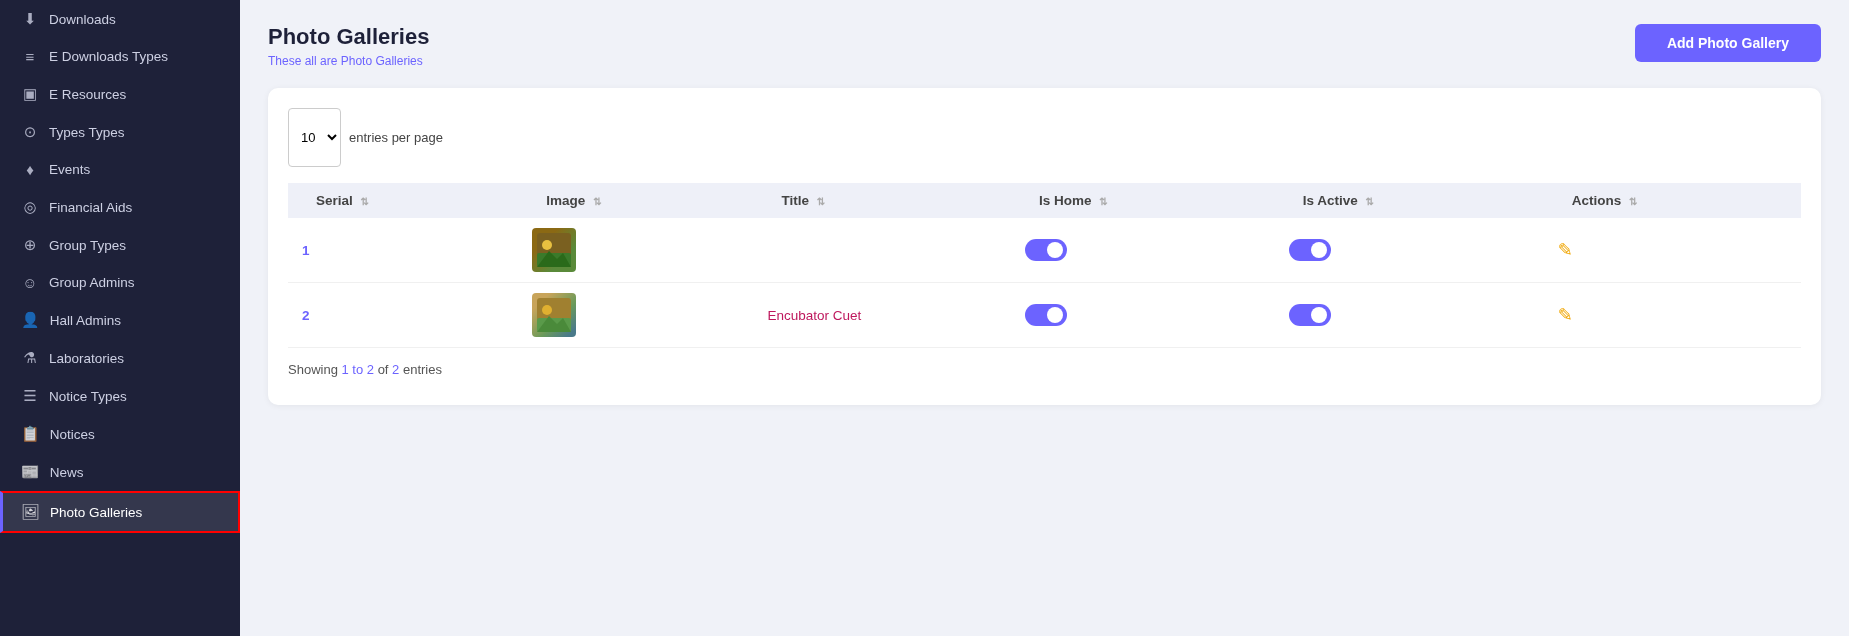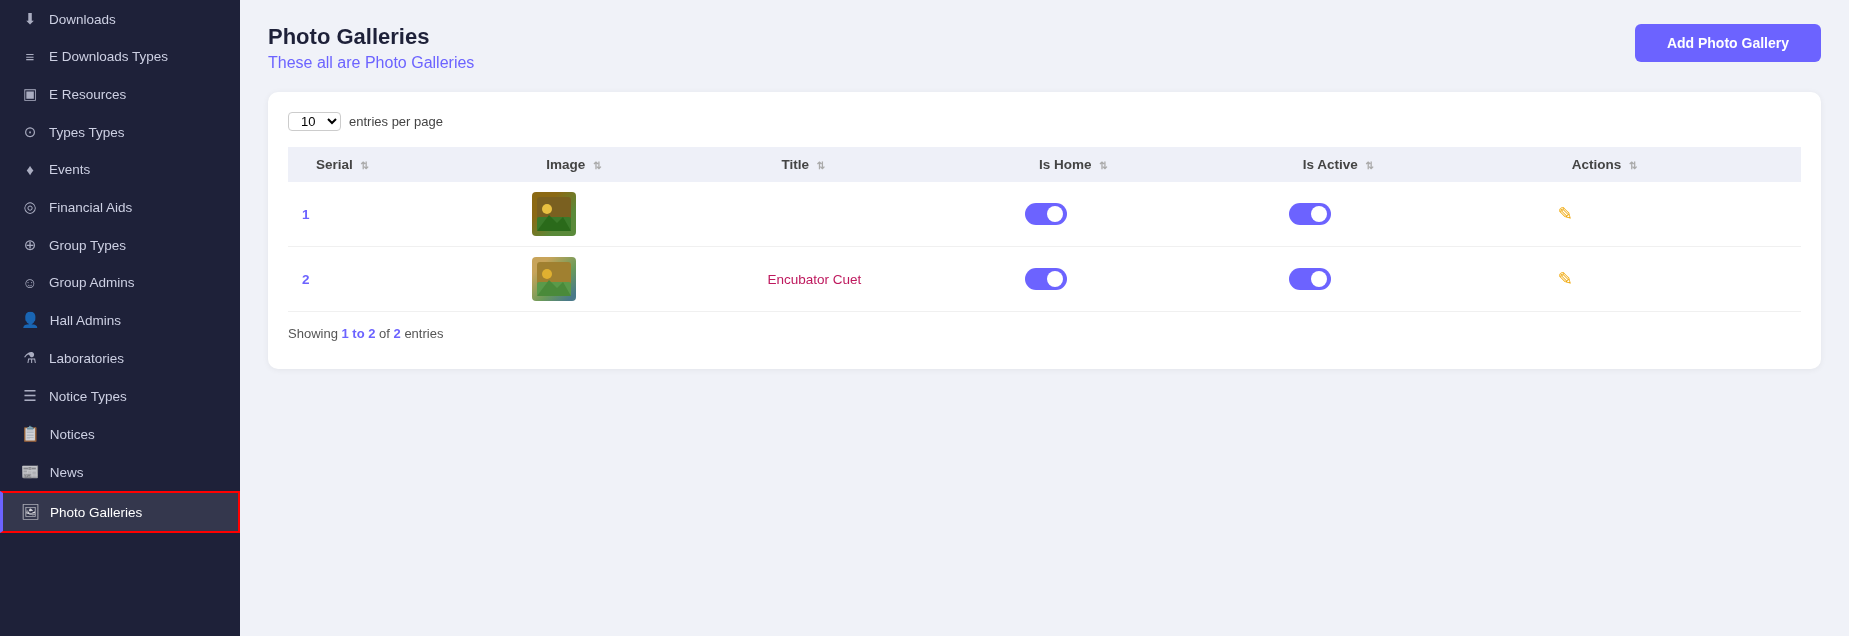--- a/index.html
+++ b/index.html
@@ -68,21 +68,21 @@
       align-items: flex-start;
       justify-content: space-between;
       margin-bottom: 20px;
     }
     .page-title {
       font-size: 22px;
       font-weight: 700;
       color: #1e2139;
     }
     .page-subtitle {
-      font-size: 16px;
+      font-size: 12px;
       color: #6c63ff;
       margin-top: 4px;
     }
     .add-btn {
       background: #6c63ff;
       color: #fff;
       border: none;
       padding: 11px 32px;
       border-radius: 6px;
       font-size: 14px;
@@ -107,21 +107,21 @@
     .entries-left {
       display: flex;
       align-items: center;
       gap: 8px;
       font-size: 13px;
       color: #444;
     }
     .entries-select {
       border: 1px solid #ccc;
       border-radius: 4px;
-      padding: 0 8px;
+      padding: 20px 8px;
       font-size: 13px;
       background: #fff;
     }
     .search-box {
       border: 1px solid #ccc;
       border-radius: 6px;
       padding: 7px 14px;
       font-size: 13px;
       width: 200px;
       color: #888;
@@ -215,21 +215,21 @@
       cursor: pointer;
     }
 
     .showing-text {
       font-size: 13px;
       color: #555;
       margin-top: 14px;
     }
     .showing-text span {
       color: #6c63ff;
-      font-weight: 700;
+      font-weight: 400;
     }
   </style>
 </head>
 <body>
 
 <nav class="sidebar">
 
 <div class="sidebar-item">
       <span class="icon">⬇</span>
       <span>Downloads</span>

